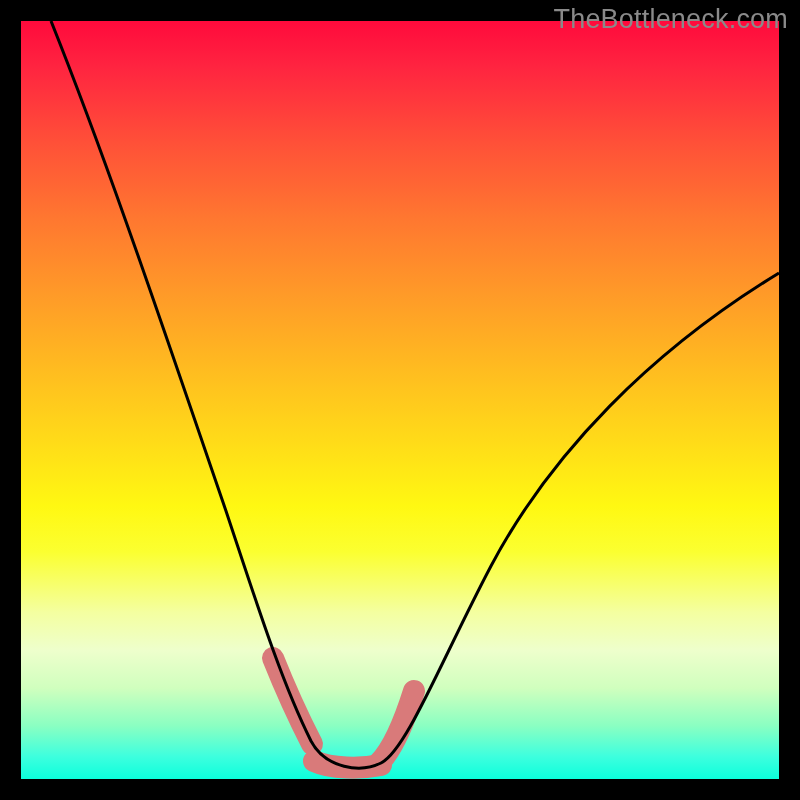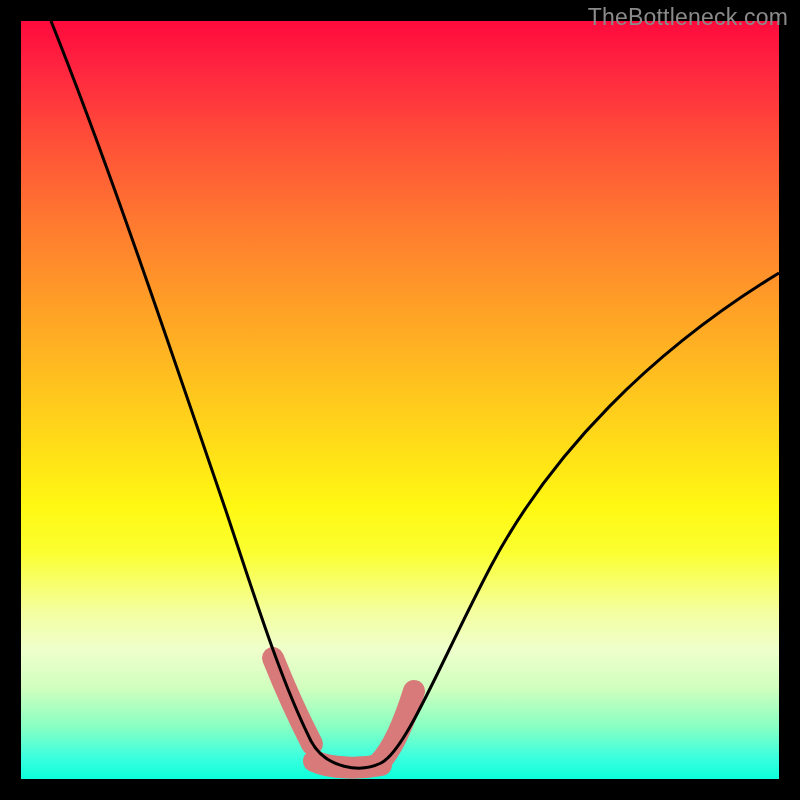--- a/index.html
+++ b/index.html
@@ -23,21 +23,21 @@
       #d0ffbe 88%,
       #8affc2 93%,
       #3effde 97%,
       #0cffdc 100%
     );
   }
   .watermark {
     position: absolute;
     top: 4px; right: 12px;
     font-family: Arial, Helvetica, sans-serif;
-    font-size: 23px;
+    font-size: 27px;
     color: #8a8a8a;
     font-weight: 400;
     letter-spacing: 0.2px;
   }
   svg.curve {
     position: absolute;
     left: 21px; top: 21px;
     width: 758px; height: 758px;
   }
 </style>

